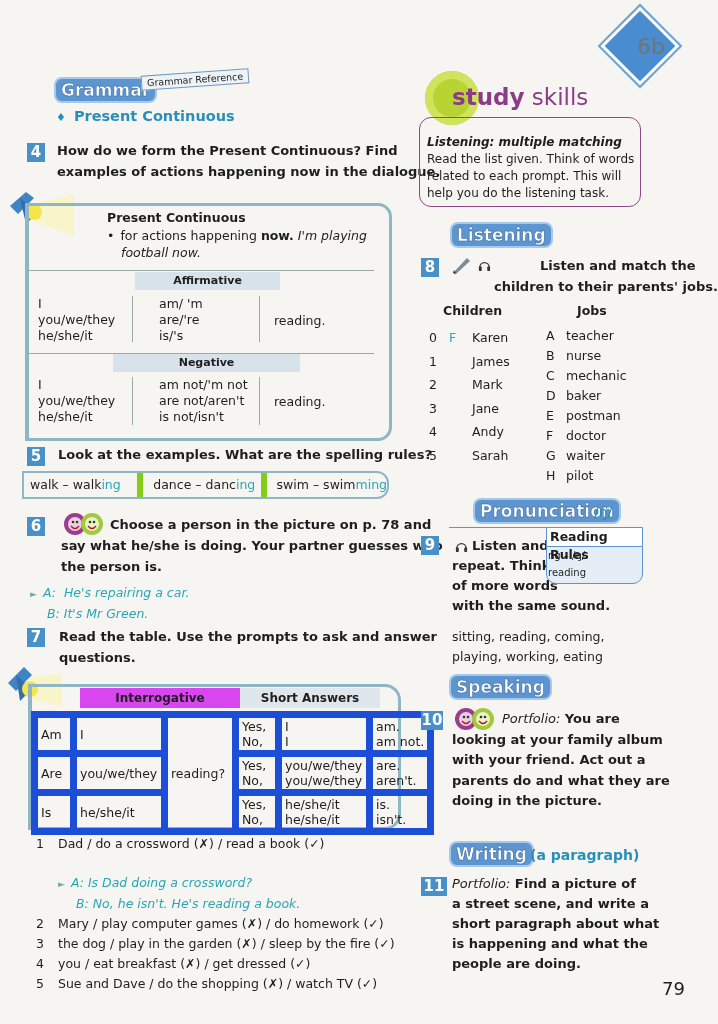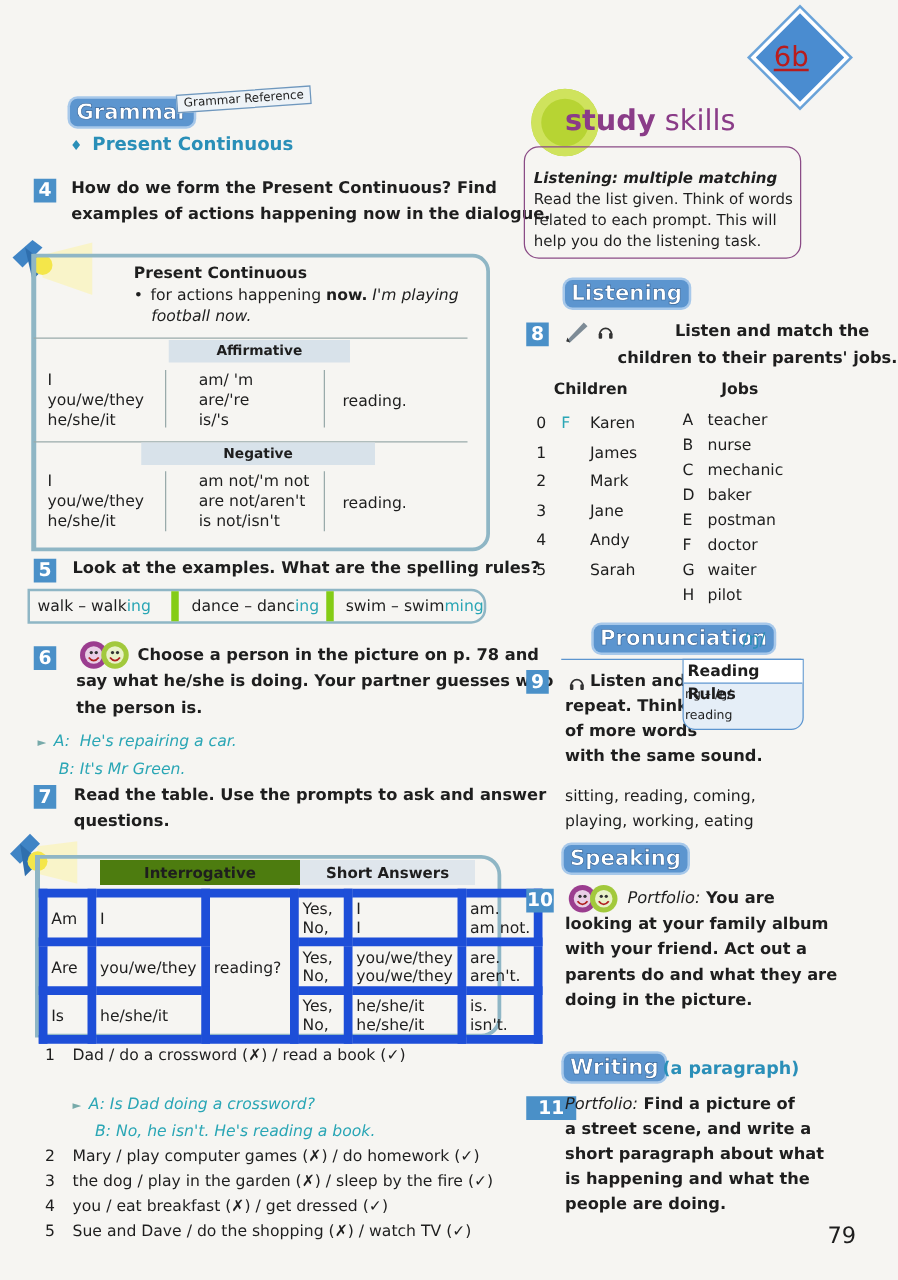--- a/index.html
+++ b/index.html
@@ -68,21 +68,21 @@
   .reading-rules {
     position: absolute; left: 546px; top: 527px; width: 95px; height: 55px;
     border: 1.5px solid #5c95cf; border-radius: 0 0 10px 10px; background: #e5eef7;
   }
   .reading-rules .rr-title { background: #fff; font-weight: bold; font-size: 12.5px; padding-left: 3px; height: 18px; line-height: 18px; border-bottom: 1.5px solid #5c95cf; }
 
   .diamond {
     position: absolute; left: 612px; top: 18px; width: 50px; height: 50px;
     background: #4a8cd0; transform: rotate(45deg); border: 3px solid #fff; box-shadow: 0 0 0 2px #6aa3d9;
   }
-  .diamond-label { position: absolute; left: 619px; top: 34px; width: 46px; text-align: left; color: #b91c1c; font-size: 22px; text-decoration: underline; }
+  .diamond-label { position: absolute; left: 619px; top: 34px; width: 46px; text-align: right; color: #737373; font-size: 22px; }
   .headset { display: inline-block; width: 13px; height: 13px; vertical-align: -2px; }
 </style>
 </head>
 <body>
 
 <div class="title-badge" style="left:56px; top:79px;">Grammar</div>
 <div class="abs" style="left:141px; top:72px; background:#eef3f7; border:1px solid #6f97bd; font-size:9.5px; padding:1px 5px; transform:rotate(-4deg);">Grammar Reference</div>
 <div class="abs blue" style="left:56px; top:108px; font-size:14.5px; font-weight:bold;">
   <span style="font-size:11px; margin-right:8px;">♦</span><span>Present Continuous</span>
 </div>
@@ -177,21 +177,21 @@
 </div>
 
 <svg class="abs" style="left:2px; top:663px;" width="60" height="46" viewBox="0 0 60 46">
   <path d="M6 20 L22 4 L30 12 L14 28 Z" fill="#3f84c5"></path>
   <path d="M14 12 L30 26 L18 38 Z" fill="#2f6fae"></path>
   <path d="M28 14 L60 10 L60 44 L28 36 Z" fill="#fbf3b8" opacity="0.7"></path>
   <circle cx="28" cy="26" r="8" fill="#f4e64a"></circle>
 </svg>
 
 <div class="int-box"></div>
-<div class="gtable-header" style="left:80px; top:688px; width:160px; font-size:12px; background:#4d7c0f; height:20px; line-height:20px;">Interrogative</div>
+<div class="gtable-header" style="left:80px; top:688px; width:160px; font-size:12px; background:#d946ef; height:20px; line-height:20px;">Interrogative</div>
 <div class="gtable-header" style="left:240px; top:688px; width:140px; font-size:12px; background:#dfe6ec; height:20px; line-height:20px;">Short Answers</div>
 
 <table class="int">
   <tbody>
       <tr>
     <td style="height:32px; width:26px;">Am</td>
     <td style="width:78px;">I</td>
     <td rowspan="3" style="width:58px;">reading?</td>
     <td style="width:30px;">
           <div>Yes,</div>
@@ -350,21 +350,21 @@
 <div class="abs q-text" style="left:452px; top:709px; line-height:20.5px;">
   <div class="line" style="padding-left:50px;"><span class="it" style="font-weight:normal;">Portfolio:</span> <span>You are</span></div>
   <div class="line">looking at your family album</div>
   <div class="line">with your friend. Act out a</div>
   <div class="line">parents do and what they are</div>
   <div class="line">doing in the picture.</div>
 </div>
 
 <div class="title-badge" style="left:451px; top:843px;">Writing</div>
 <div class="abs bold" style="left:530px; top:847px; color:#2a8fb8; font-size:14px;">(a paragraph)</div>
-<div class="num-box" style="left:421px; top:877px; width:40px;">11</div>
+<div class="num-box" style="left:421px; top:877px; width:26px;">11</div>
 <div class="abs q-text" style="left:452px; top:874px; line-height:20px;">
   <div class="line"><span class="it" style="font-weight:normal;">Portfolio:</span> <span>Find a picture of</span></div>
   <div class="line">a street scene, and write a</div>
   <div class="line">short paragraph about what</div>
   <div class="line">is happening and what the</div>
   <div class="line">people are doing.</div>
 </div>
 
 <div class="abs" style="left:662px; top:978px; font-size:18px;">79</div>
 

